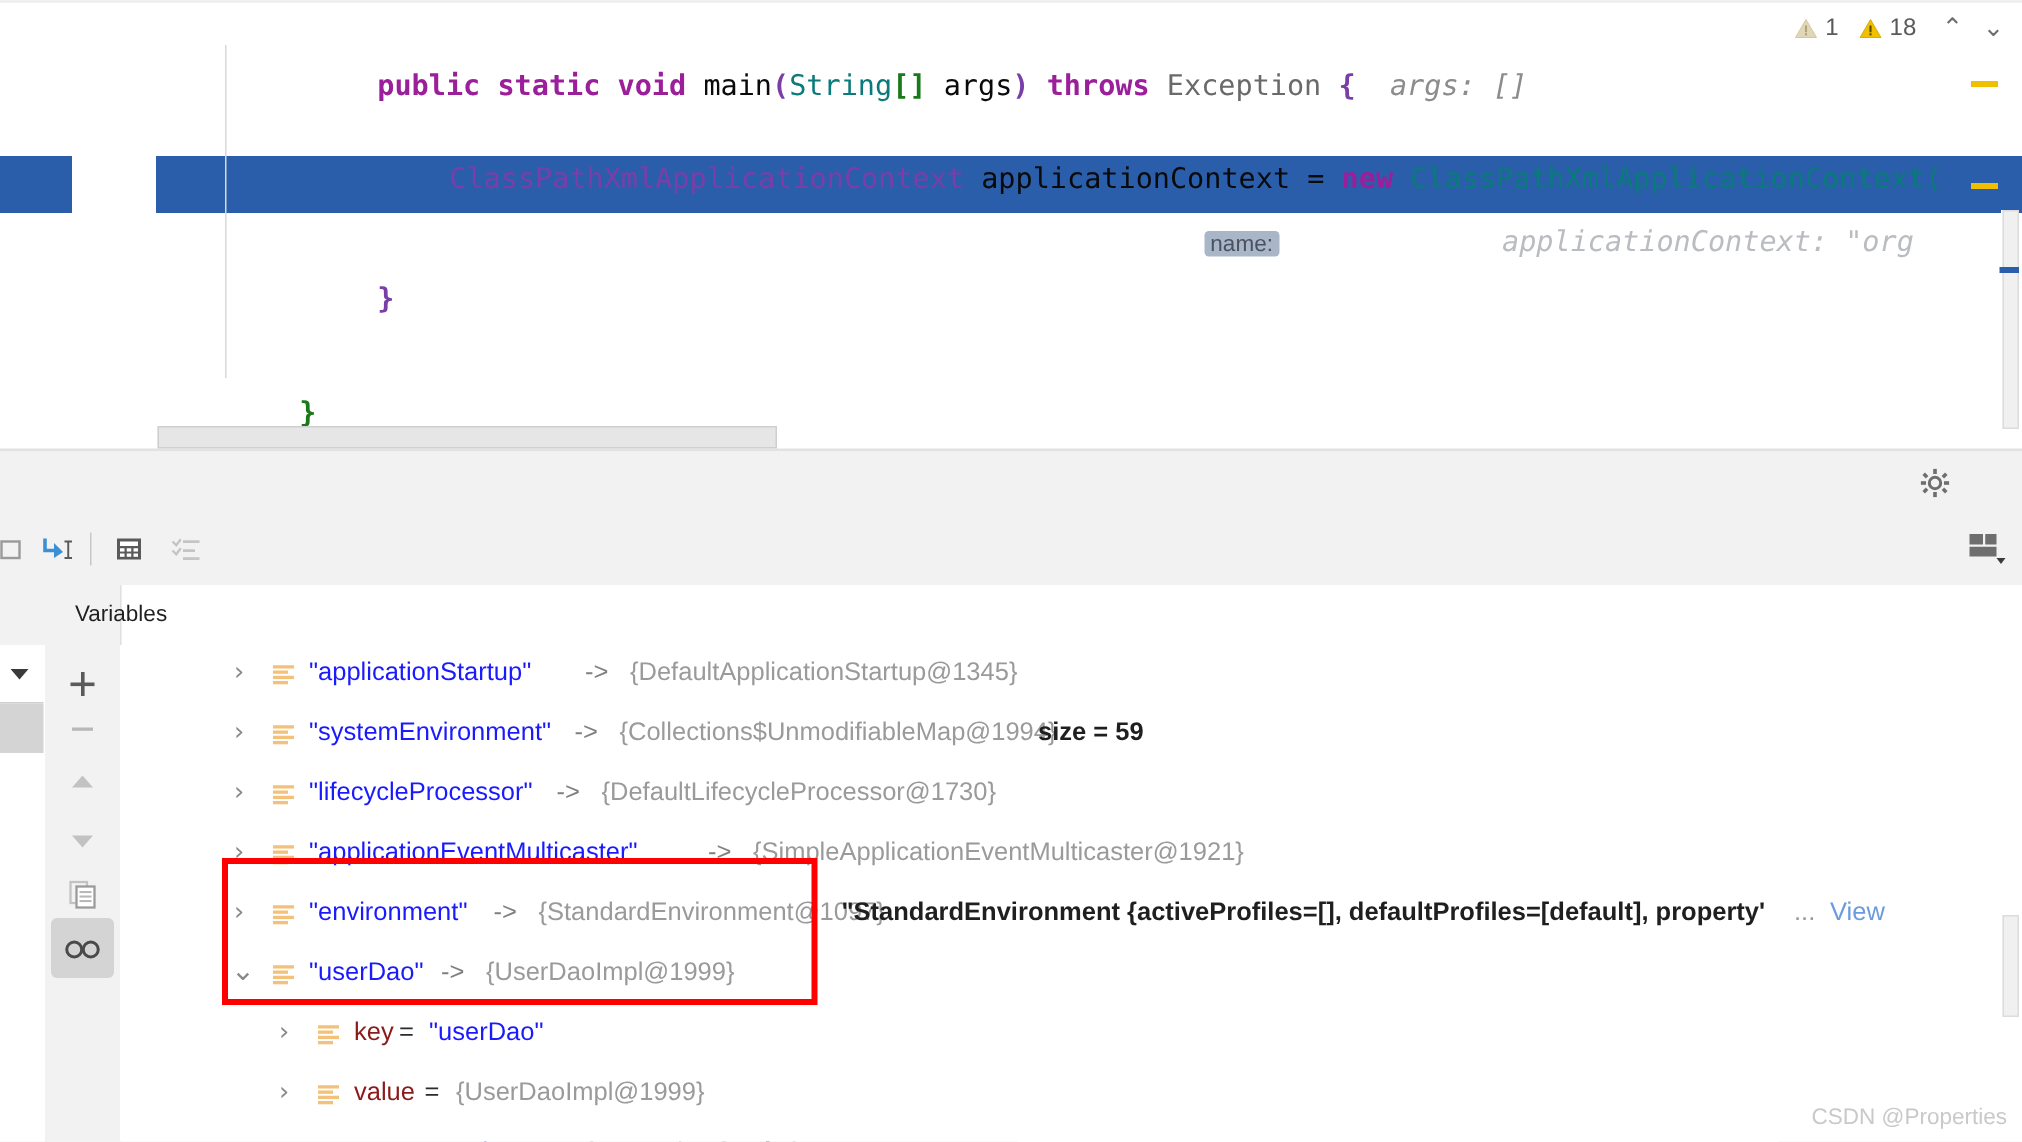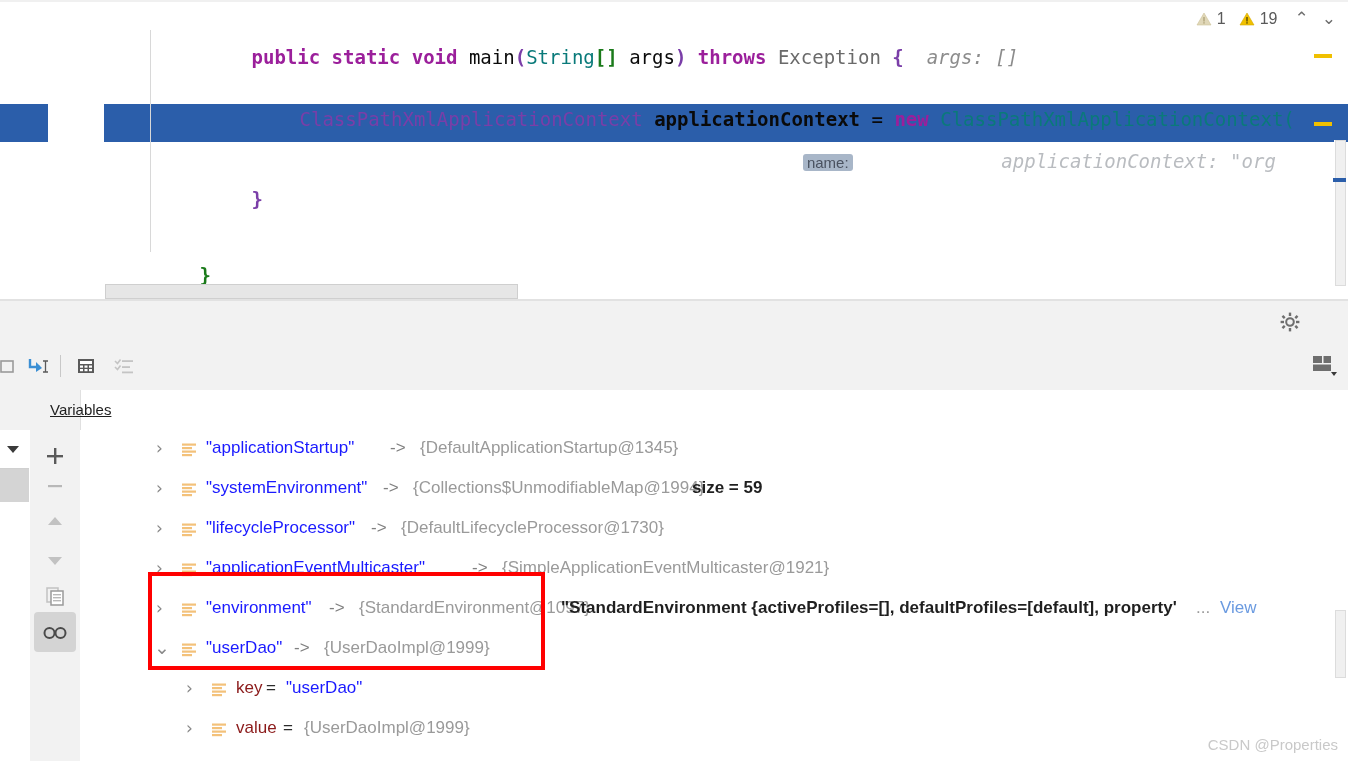--- a/index.html
+++ b/index.html
@@ -68,21 +68,21 @@
   .dbg-tools{position:absolute;left:0;top:36px;width:1348px;height:46px;background:#f2f2f2;border-bottom:1px solid #dcdcdc;}
   .tool{position:absolute;top:8px;width:28px;height:28px;display:flex;align-items:center;justify-content:center;}
   .tsep{position:absolute;top:11px;width:1px;height:22px;background:#c8c8c8;}
 
   .layout-ico{position:absolute;right:10px;top:46px;width:26px;height:22px;}
 
   
   .varhdr{position:absolute;left:0;top:82px;width:1348px;height:40px;background:#ffffff;border-bottom:1px solid #e0e0e0;}
   .varhdr-left{position:absolute;left:0;top:0;width:30px;height:40px;background:#f2f2f2;border-right:1px solid #e0e0e0;}
   .varhdr-left2{position:absolute;left:30px;top:0;width:50px;height:40px;background:#f2f2f2;border-right:1px solid #e0e0e0;}
-  .varhdr-title{position:absolute;left:50px;top:11px;font-size:15px;color:#1f1f1f;text-decoration:underline;}
+  .varhdr-title{position:absolute;left:50px;top:11px;font-size:15px;color:#1f1f1f;}
 
   
   .rail-a{position:absolute;left:0;top:122px;width:30px;height:331px;background:#ffffff;border-right:1px solid #e0e0e0;}
   .rail-a-inner{position:absolute;left:0;top:122px;width:29px;height:38px;background:#ffffff;border-bottom:1px solid #d0d0d0;}
   .rail-a-sel{position:absolute;left:0;top:161px;width:29px;height:33px;background:#d4d4d4;}
   .rail-b{position:absolute;left:30px;top:122px;width:50px;height:331px;background:#f2f2f2;border-right:1px solid #e0e0e0;}
   .railbtn{position:absolute;left:34px;width:42px;height:40px;display:flex;align-items:center;justify-content:center;}
   .railbtn.sel{background:#d4d4d4;border-radius:4px;}
 
   
@@ -121,21 +121,21 @@
 
 
     <div class="codearea">
       <div class="indent-guide" style="top:30px;height:222px"></div>
 
       <div class="cline" style="top:0px;left:56px">
         <span class="kw">public</span><span class="pun"> </span><span class="kw">static</span><span class="pun"> </span><span class="kw">void</span><span class="pun"> </span><span class="id">main</span><span class="brkt-v">(</span><span class="ty">String</span><span class="brkt-g">[]</span><span class="pun"> </span><span class="id">args</span><span class="brkt-v">)</span><span class="pun"> </span><span class="kw">throws</span><span class="pun"> </span><span style="color:#6a6a6a">Exception</span><span class="pun"> </span><span class="brkt-v">{</span><span class="pun">  </span><span class="hintp">args: []</span>
       </div>
 
       <div class="cline" style="top:62px;left:104px">
-        <span class="cls">ClassPathXmlApplicationContext</span><span class="pun"> </span><span class="id" style="font-weight:bold">applicationContext</span><span class="pun"> </span><span class="pun">=</span><span class="pun"> </span><span class="kw">new</span><span class="pun"> </span><span class="ty">ClassPathXmlApplicationContext(</span>
+        <span class="cls">ClassPathXmlApplicationContext</span><span class="pun"> </span><span class="id" style="font-weight:normal">applicationContext</span><span class="pun"> </span><span class="pun">=</span><span class="pun"> </span><span class="kw">new</span><span class="pun"> </span><span class="ty">ClassPathXmlApplicationContext(</span>
       </div>
 
       <div class="cline cline-sel" style="top:104px;left:104px">
         <span class="sel-w">Object</span><span> </span><span class="sel-w">userDao</span><span> </span><span class="sel-n">=</span><span> </span><span class="sel-w">applicationContext.getBean(</span><span class="nameChip">name:</span><span class="sel-w" style="color:#ffffff">"userDao");</span><span>  </span><span class="inlHint">applicationContext: "org</span>
       </div>
 
       <div class="cline" style="top:142px;left:56px">
         <span class="brkt-v">}</span>
       </div>
 
@@ -149,21 +149,21 @@
         <polygon points="8,2 15,14 1,14" fill="#e0d7b8" stroke="#cfc398" stroke-width="0.6"></polygon>
         <rect x="7.3" y="6" width="1.4" height="4.5" fill="#b0a47a"></rect>
           <rect x="7.3" y="11.2" width="1.4" height="1.4" fill="#b0a47a"></rect>
       </svg>
       <span class="cnt">1</span>
       <svg width="16" height="16" viewBox="0 0 16 16">
         <polygon points="8,2 15,14 1,14" fill="#f0c000" stroke="#d4a800" stroke-width="0.6"></polygon>
         <rect x="7.3" y="6" width="1.4" height="4.5" fill="#5a4a00"></rect>
           <rect x="7.3" y="11.2" width="1.4" height="1.4" fill="#5a4a00"></rect>
       </svg>
-      <span class="cnt">19</span>
+      <span class="cnt">18</span>
       <span class="chev">⌃</span>
       <span class="chev">⌄</span>
     </div>
 
     <div class="ycaret" style="right:16px;top:54px;width:18px;height:4px"></div>
     <div class="ycaret" style="right:16px;top:122px;width:18px;height:4px"></div>
 
     <div class="vscroll">
       <div class="vthumb"></div>
     </div>

